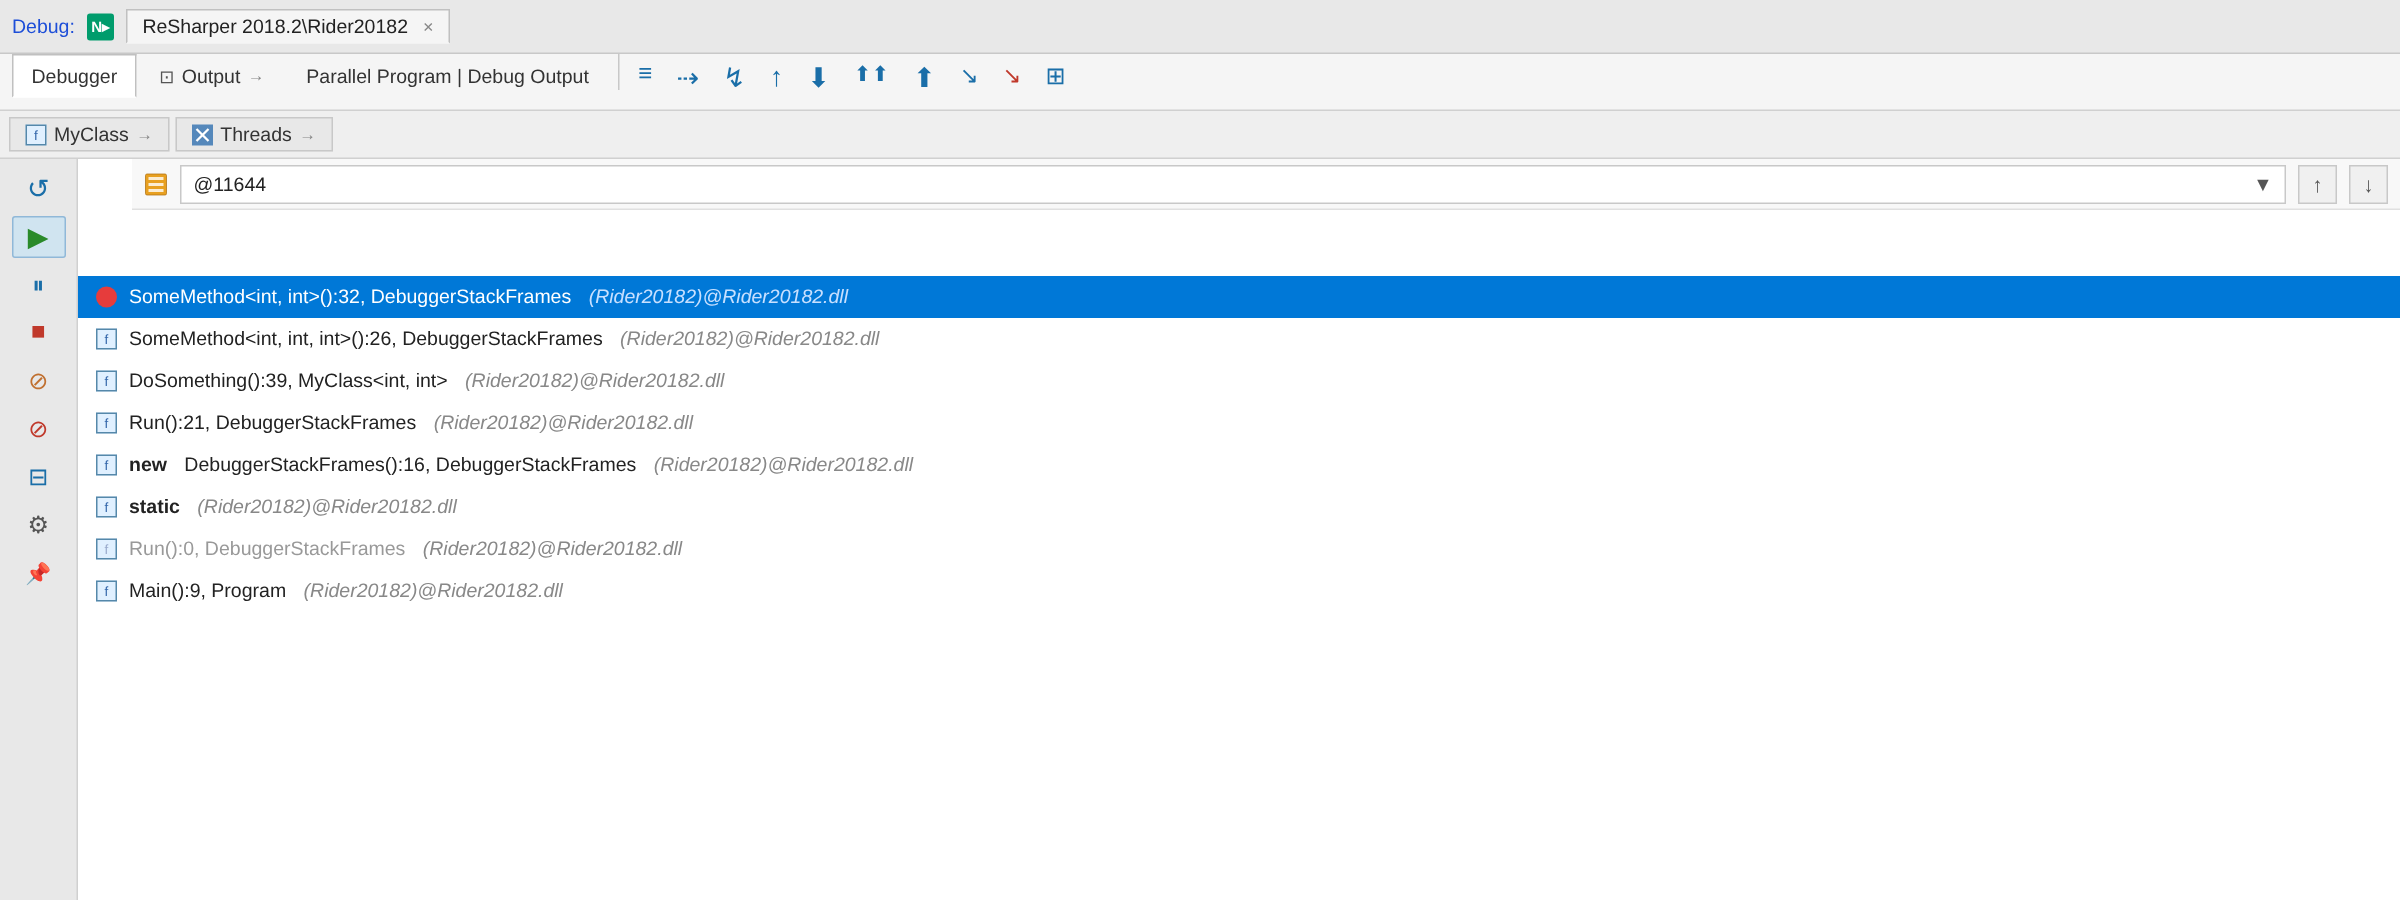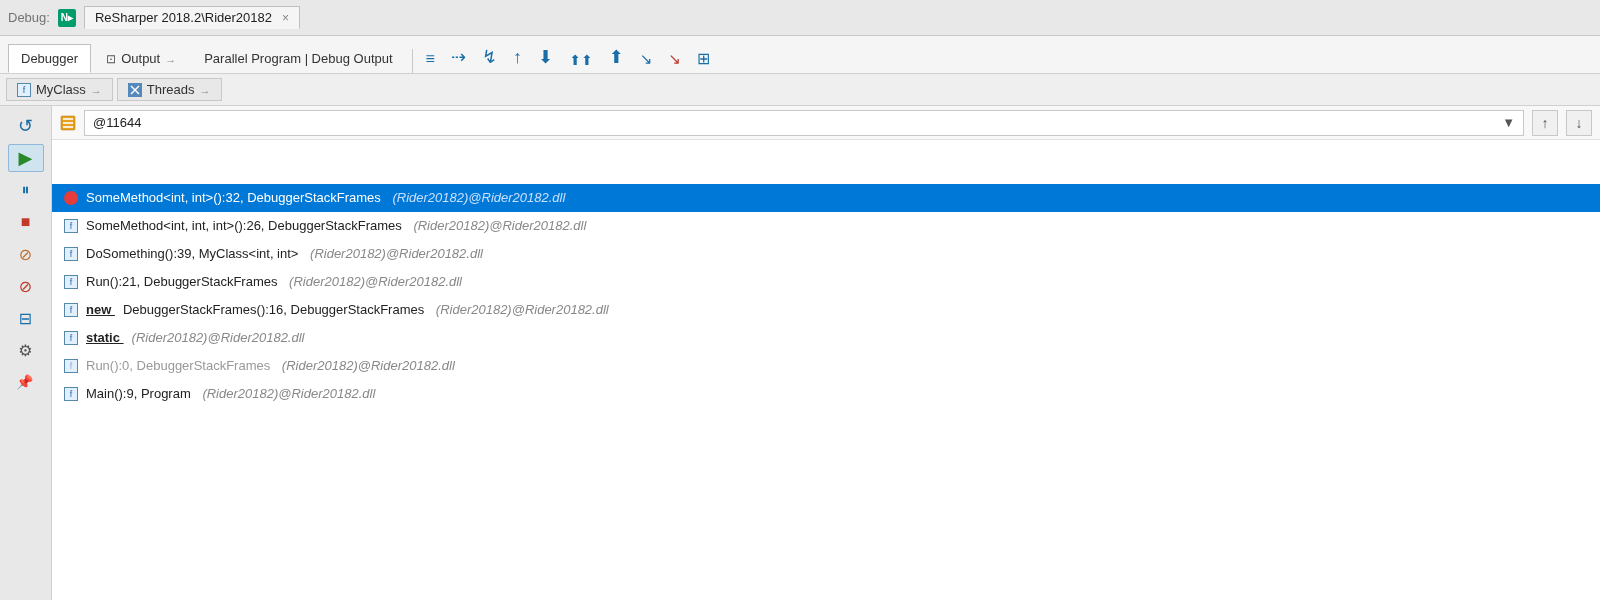--- a/index.html
+++ b/index.html
@@ -18,21 +18,21 @@
     .top-bar {
       display: flex;
       align-items: center;
       background: #e8e8e8;
       border-bottom: 1px solid #c8c8c8;
       padding: 4px 8px;
       height: 36px;
       gap: 8px;
     }
     .debug-label {
-      color: #737373;
+      color: #1d4ed8;
       font-size: 13px;
     }
     .tab-active {
       display: flex;
       align-items: center;
       background: #f5f5f5;
       border: 1px solid #c0c0c0;
       border-bottom: 1px solid #f5f5f5;
       padding: 3px 10px;
       gap: 6px;
@@ -54,21 +54,21 @@
       align-items: center;
       justify-content: center;
       color: white;
       font-size: 10px;
       font-weight: bold;
     }
 
     
     .toolbar {
       display: flex;
-      align-items: flex-end;
+      align-items: flex-start;
       background: #f5f5f5;
       border-bottom: 1px solid #d0d0d0;
       padding: 0 8px;
       height: 38px;
       gap: 2px;
     }
     .toolbar-tab {
       padding: 6px 12px;
       font-size: 13px;
       cursor: pointer;
@@ -173,20 +173,21 @@
 
     
     .thread-bar {
       display: flex;
       align-items: center;
       background: #f8f8f8;
       border-bottom: 1px solid #e0e0e0;
       padding: 3px 8px;
       height: 34px;
       gap: 8px;
+      margin-left: 36px;
     }
     .thread-dropdown {
       flex: 1;
       display: flex;
       align-items: center;
       padding: 2px 8px;
       background: white;
       border: 1px solid #c8c8c8;
       height: 26px;
       font-size: 13px;
@@ -252,21 +253,20 @@
       font-size: 9px;
       color: #3366aa;
       flex-shrink: 0;
     }
     .muted-text {
       color: #888;
       font-style: italic;
     }
     .bold-keyword {
       font-weight: bold;
-      text-decoration: underline;
     }
   </style>
 </head>
 <body>
 
 <div class="top-bar">
   <span class="debug-label">Debug:</span>
   <div class="nv-logo">N▸</div>
   <div class="tab-active">
     <span>ReSharper 2018.2\Rider20182</span>

